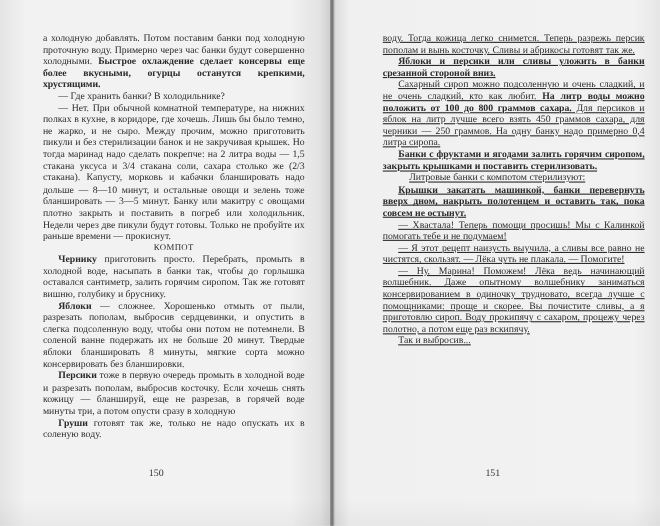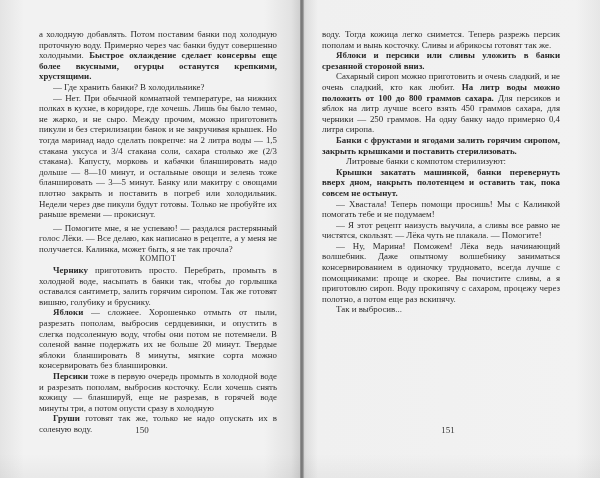--- a/index.html
+++ b/index.html
@@ -28,21 +28,21 @@
   }
   .text {
     position: absolute; top: 29px;
     width: 238px;
     font-family: "Liberation Serif", serif;
     font-size: 8.9px; line-height: 10.6px;
     text-align: justify;
     color: #2b2b2b;
   }
   .page.left .text { left: 39px; }
-  .page.right .text { left: 22px; }
+  .page.right .text { left: 48px; text-decoration: underline; }
   .text p { margin: 0; text-indent: 14px; }
   .text p.noindent { text-indent: 0; }
   .text p.gap { margin-top: 3px; }
   .bold { font-weight: bold; }
   .heading {
     text-align: center; font-size: 8px; letter-spacing: 0.3px;
     margin: 10px 0 10px 0; text-indent: 0 !important;
   }
   .list { margin: 0; padding: 0; list-style: none; }
   .list li { padding-left: 96px; }
@@ -61,39 +61,38 @@
 </head>
 <body>
 
 <div class="spread">
   <div class="page left">
     <div class="text">
       <div id="left-pre">
           <p class="noindent"><span>а холодную добавлять. Потом поставим банки под холодную проточную воду. Примерно через час банки будут совершенно холодными. </span><span class="bold">Быстрое охлаждение сделает консервы еще более вкусными, огурцы останутся крепкими, хрустящими.</span></p>
           <p><span>— Где хранить банки? В холодильнике?</span></p>
           <p><span>— Нет. При обычной комнатной температуре, на нижних полках в кухне, в коридоре, где хочешь. Лишь бы было темно, не жарко, и не сыро. Между прочим, можно приготовить пикули и без стерилизации банок и не закручивая крышек. Но тогда маринад надо сделать покрепче: на 2 литра воды — 1,5 стакана уксуса и 3/4 стакана соли, сахара столько же (2/3 стакана). Капусту, морковь и кабачки бланшировать надо дольше — 8—10 минут, и остальные овощи и зелень тоже бланшировать — 3—5 минут. Банку или макитру с овощами плотно закрыть и поставить в погреб или холодильник. Недели через две пикули будут готовы. Только не пробуйте их раньше времени — прокиснут.</span></p>
-          <p class="gap"><span>— Помогите мне, я не успеваю! — раздался растерянный голос Лёки. — Все делаю, как написано в рецепте, а у меня не получается. Калинка, может быть, я не так прочла?</span></p>
         </div>
       <p class="heading">КОМПОТ</p>
       <div id="left-post">
           <p><span class="bold">Чернику</span><span> приготовить просто. Перебрать, промыть в холодной воде, насыпать в банки так, чтобы до горлышка оставался сантиметр, залить горячим сиропом. Так же готовят вишню, голубику и бруснику.</span></p>
           <p><span class="bold">Яблоки</span><span> — сложнее. Хорошенько отмыть от пыли, разрезать пополам, выбросив сердцевинки, и опустить в слегка подсоленную воду, чтобы они потом не потемнели. В соленой ванне подержать их не больше 20 минут. Твердые яблоки бланшировать 8 минуты, мягкие сорта можно консервировать без бланшировки.</span></p>
           <p><span class="bold">Персики</span><span> тоже в первую очередь промыть в холодной воде и разрезать пополам, выбросив косточку. Если хочешь снять кожицу — бланшируй, еще не разрезав, в горячей воде минуты три, а потом опусти сразу в холодную</span></p>
           <p><span class="bold">Груши</span><span> готовят так же, только не надо опускать их в соленую воду.</span></p>
         </div>
     </div>
     <div class="page-number">150</div>
     <div class="shade-bottom"></div>
   </div>
   <div class="page right">
     <div class="text">
       <div id="right-pre">
           <p class="noindent"><span>воду. Тогда кожица легко снимется. Теперь разрежь персик пополам и вынь косточку. Сливы и абрикосы готовят так же.</span></p>
           <p><span class="bold">Яблоки и персики или сливы уложить в банки срезанной стороной вниз.</span></p>
-          <p><span>Сахарный сироп можно приготовить и очень сладкий, и не очень сладкий, кто как любит. </span><span class="bold">На литр воды можно положить от 100 до 800 граммов сахара.</span><span> Для персиков и яблок на литр лучше всего взять 450 граммов сахара, для черники — 250 граммов. На одну банку надо примерно 0,4 литра сиропа.</span></p>
+          <p><span>Сахарный сироп можно подсоленную и очень сладкий, и не очень сладкий, кто как любит. </span><span class="bold">На литр воды можно положить от 100 до 800 граммов сахара.</span><span> Для персиков и яблок на литр лучше всего взять 450 граммов сахара, для черники — 250 граммов. На одну банку надо примерно 0,4 литра сиропа.</span></p>
           <p><span class="bold">Банки с фруктами и ягодами залить горячим сиропом, закрыть крышками и поставить стерилизовать.</span></p>
         </div>
       <p class="list-intro">Литровые банки с компотом стерилизуют:</p>
       <div id="right-post">
           <p><span class="bold">Крышки закатать машинкой, банки перевернуть вверх дном, накрыть полотенцем и оставить так, пока совсем не остынут.</span></p>
           <p><span>— Хвастала! Теперь помощи просишь! Мы с Калинкой помогать тебе и не подумаем!</span></p>
           <p><span>— Я этот рецепт наизусть выучила, а сливы все равно не чистятся, скользят. — Лёка чуть не плакала. — Помогите!</span></p>
           <p><span>— Ну, Марина! Поможем! Лёка ведь начинающий волшебник. Даже опытному волшебнику заниматься консервированием в одиночку трудновато, всегда лучше с помощниками: проще и скорее. Вы почистите сливы, а я приготовлю сироп. Воду прокипячу с сахаром, процежу через полотно, а потом еще раз вскипячу.</span></p>
           <p><span>Так и выбросив...</span></p>
         </div>

